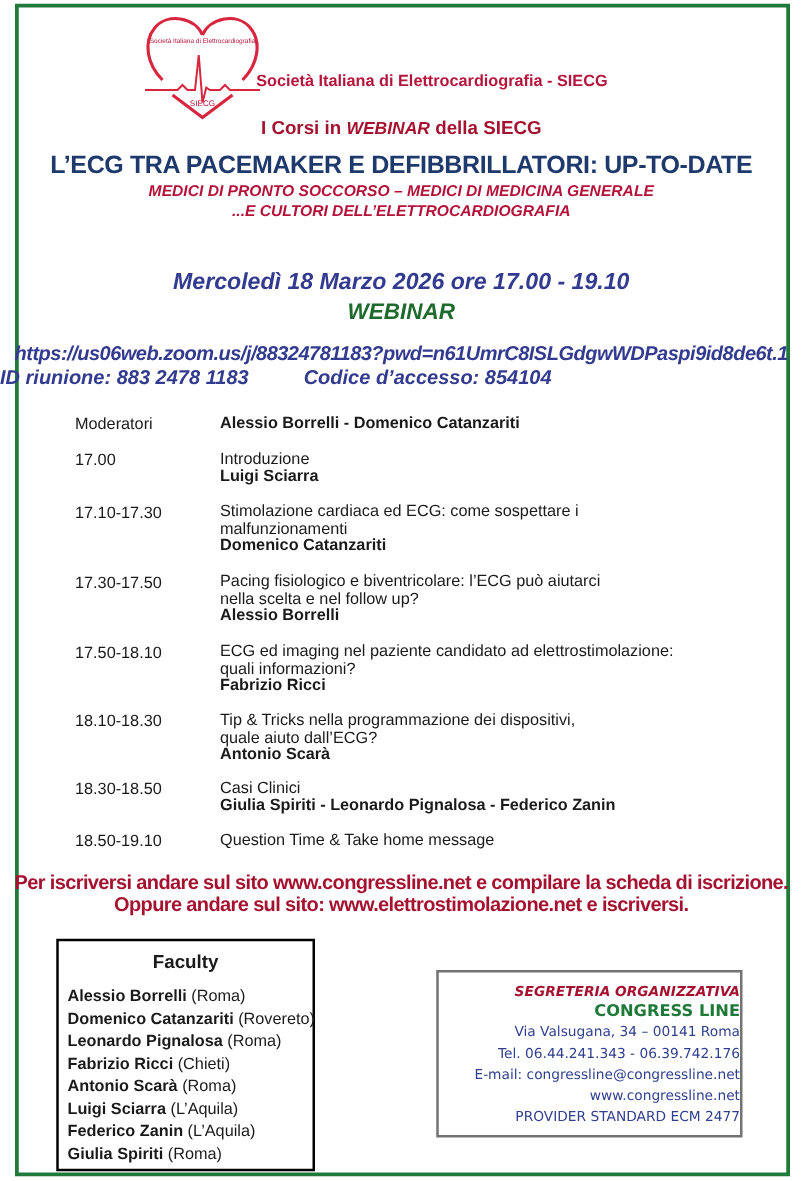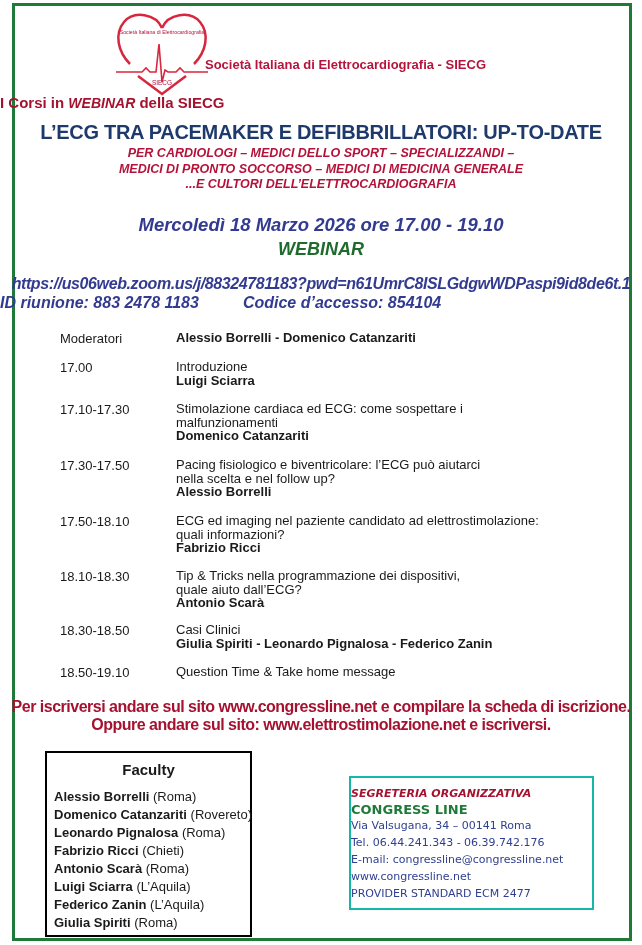--- a/index.html
+++ b/index.html
@@ -1,39 +1,39 @@
 <!DOCTYPE html>
 <html><head>
 <meta charset="utf-8">
 <style>
   html, body { margin: 0; padding: 0; background: #ffffff; }
   body { width: 642px; height: 945px; position: relative; overflow: hidden; font-family: "Liberation Sans", sans-serif; }
   .frame { position: absolute; left: 12px; top: 3px; width: 614px; height: 932px; border: 3px solid #1f7a3a; box-sizing: content-box; }
   .logo { position: absolute; left: 112px; top: 10px; width: 100px; height: 86px; }
   .society { position: absolute; left: 205px; top: 57px; font-size: 13px; font-weight: bold; color: #b5143c; white-space: nowrap; }
-  .corsi { position: absolute; left: 0; width: 642px; top: 94px; font-size: 15px; font-weight: bold; color: #a51230; }
+  .corsi { position: absolute; left: 0; width: 642px; top: 94px; text-align: center; font-size: 15px; font-weight: bold; color: #a51230; }
   .corsi .em { font-style: italic; font-size: 14px; }
   .maintitle { position: absolute; left: 0; width: 642px; top: 121px; text-align: center; font-size: 20px; font-weight: bold; color: #1e3a6d; letter-spacing: -0.3px; white-space: nowrap; }
   .audience { position: absolute; left: 0; width: 642px; top: 146px; text-align: center; font-size: 12.5px; font-weight: bold; font-style: italic; color: #b5123a; line-height: 15.5px; }
   .date { position: absolute; left: 0; width: 642px; top: 214px; text-align: center; font-size: 18.5px; font-weight: bold; font-style: italic; color: #323b8f; }
   .webinar { position: absolute; left: 0; width: 642px; top: 239px; text-align: center; font-size: 18px; font-weight: bold; font-style: italic; color: #1f6a2d; }
   .zoomlink { position: absolute; left: 0; width: 642px; top: 275px; text-align: center; font-size: 16px; font-weight: bold; font-style: italic; color: #323b8f; white-space: nowrap; letter-spacing: -0.4px; }
   .meeting { position: absolute; left: 0; width: 642px; top: 294px; text-align: left; font-size: 16px; font-weight: bold; font-style: italic; color: #323b8f; white-space: nowrap; }
   .meeting .gap { display: inline-block; width: 44px; }
   .program { position: absolute; left: 60px; top: 331px; width: 560px; font-size: 13px; color: #1a1a1a; }
   .row { position: absolute; left: 0; width: 560px; }
   .row .time { position: absolute; left: 0; top: 0; }
   .row .body { position: absolute; left: 116px; top: 0; width: 430px; line-height: 13.5px; }
   .row .body .spk { font-weight: bold; }
   .signup { position: absolute; left: 0; width: 642px; top: 698px; text-align: center; font-size: 16px; font-weight: bold; color: #a51230; line-height: 18px; letter-spacing: -0.5px; white-space: nowrap; }
   .faculty { position: absolute; left: 45px; top: 751px; width: 203px; height: 182px; border: 2px solid #000000; padding: 0; }
   .faculty h3 { margin: 0; position: absolute; top: 8px; left: 0; width: 100%; text-align: center; font-size: 15px; color: #1a1a1a; font-weight: bold; }
   .faculty ul { list-style: none; margin: 0; padding: 0; position: absolute; left: 7px; top: 35px; font-size: 13px; line-height: 18px; color: #1a1a1a; white-space: nowrap; }
   .faculty .n { font-weight: bold; }
-  .secretariat { position: absolute; left: 349px; top: 776px; width: 241px; height: 130px; border: 2px solid #14b8a6; text-align: left; font-family: "DejaVu Sans", sans-serif; }
+  .secretariat { position: absolute; left: 349px; top: 776px; width: 241px; height: 130px; border: 2px solid #737373; text-align: right; font-family: "DejaVu Sans", sans-serif; }
   .secretariat .seg { margin-top: 9px; font-size: 11px; font-weight: bold; font-style: italic; color: #a51230; }
   .secretariat .cl { font-size: 13px; font-weight: bold; color: #1f7a3a; margin-top: 2px; }
   .secretariat .ln { font-size: 11px; color: #2e3f8f; line-height: 17px; }
 </style>
 </head>
 <body>
 
 <div class="frame"></div>
 
 <div class="logo">
@@ -51,21 +51,20 @@
 
 <div class="corsi">
   <span>I Corsi in</span>
   <span class="em">WEBINAR</span>
   <span>della SIECG</span>
 </div>
 
 <div class="maintitle">L’ECG TRA PACEMAKER E DEFIBBRILLATORI: UP-TO-DATE</div>
 
 <div class="audience">
-  <div>PER  CARDIOLOGI – MEDICI DELLO SPORT – SPECIALIZZANDI –</div>
   <div>MEDICI DI PRONTO SOCCORSO – MEDICI DI MEDICINA GENERALE</div>
   <div>...E CULTORI DELL’ELETTROCARDIOGRAFIA</div>
 </div>
 
 <div class="date">Mercoledì 18 Marzo 2026  ore 17.00 - 19.10</div>
 <div class="webinar">WEBINAR</div>
 
 <div class="zoomlink">https://us06web.zoom.us/j/88324781183?pwd=n61UmrC8ISLGdgwWDPaspi9id8de6t.1</div>
 <div class="meeting">
   <span>ID riunione: 883 2478 1183</span><span class="gap"></span><span>Codice d’accesso: 854104</span>

